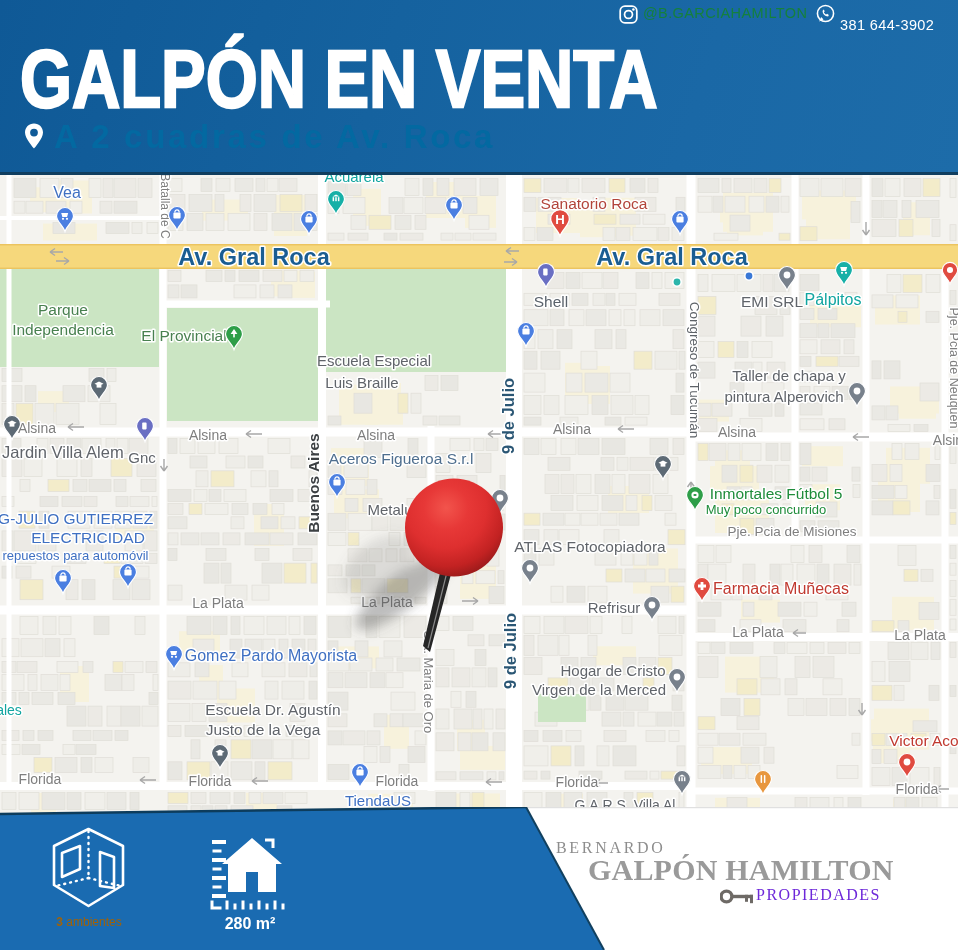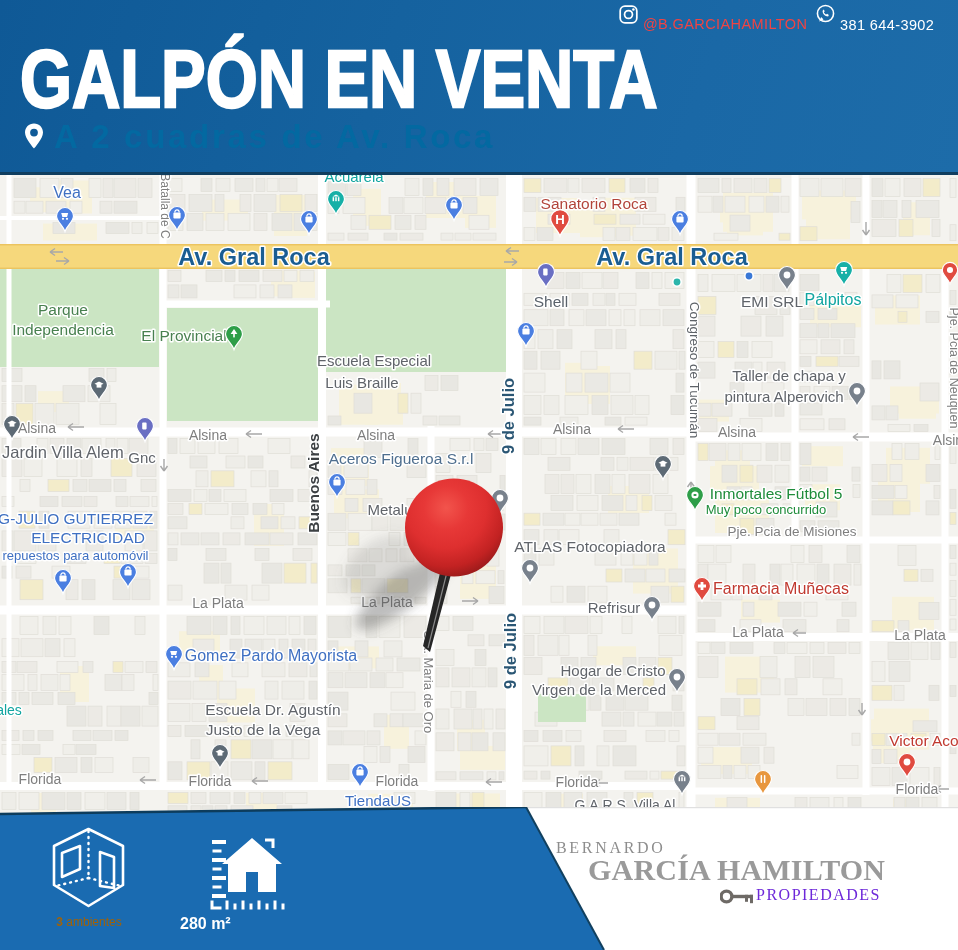--- a/index.html
+++ b/index.html
@@ -1350,21 +1350,21 @@
   background:linear-gradient(108deg,#0f5996 0%,#15629f 40%,#1a68a6 72%,#1d6ca9 100%);"></div>
 
 <div class="abs" style="left:0;top:172px;width:958px;height:3px;background:#103e5f;"></div>
 
 <svg class="abs" style="left:619px;top:5px" width="19" height="19" viewBox="0 0 24 24">
   <rect x="1.5" y="1.5" width="21" height="21" rx="6" fill="none" stroke="#fff" stroke-width="2.2"></rect>
   <circle cx="12" cy="12" r="5" fill="none" stroke="#fff" stroke-width="2.2"></circle>
   <circle cx="18.2" cy="5.8" r="1.6" fill="#fff"></circle>
 </svg>
 
-<div class="abs" style="left:643px;top:16px;width:170px;color:#ef4444;font-size:14.5px;letter-spacing:0.4px;">@B.GARCIAHAMILTON</div>
+<div class="abs" style="left:643px;top:5px;width:170px;color:#15803d;font-size:14.5px;letter-spacing:0.4px;">@B.GARCIAHAMILTON</div>
 
 <svg class="abs" style="left:816px;top:4px" width="19" height="19" viewBox="0 0 24 24">
   <circle cx="12" cy="12" r="10.2" fill="none" stroke="#fff" stroke-width="2"></circle>
   <path d="M4 22 L6.5 16.5 L9.5 19.5 Z" fill="#fff"></path>
   <path d="M8.3 8.6 c 0 4 3 7 7 7.2 l 0.9 -2 -2.2 -1.4 -1.2 1 c -1.2 -0.7 -2.3 -1.8 -2.8 -3 l 1 -1.1 -1.2 -2.2 z" fill="#fff"></path>
 </svg>
 
 <div class="abs" style="left:840px;top:4px;color:#fff;font-size:14.5px;letter-spacing:0.4px;margin-top:13px;">381 644-3902</div>
 
 <div class="abs" style="left:20px;top:38px;font-size:82px;font-weight:bold;color:#fff;
@@ -1421,25 +1421,25 @@
     <path d="M30 75 v3" stroke-width="3"></path>
     <path d="M38 72 v6" stroke-width="3"></path>
     <path d="M46 75 v3" stroke-width="3"></path>
     <path d="M54 72 v6" stroke-width="3"></path>
     <path d="M62 75 v3" stroke-width="3"></path>
     <path d="M70 72 v6" stroke-width="3"></path>
     <path d="M78 75 v3" stroke-width="3"></path>
   </g>
 </svg>
 
-<div class="abs" style="left:180px;top:915px;width:140px;color:#fff;font-size:16px;font-weight:bold;">280 m²</div>
+<div class="abs" style="left:180px;top:915px;width:140px;text-align:center;color:#fff;font-size:16px;font-weight:bold;">280 m²</div>
 
 <div class="abs" style="left:556px;top:839px;font-family:'Liberation Serif',serif;font-size:16px;letter-spacing:2.7px;color:#8d8d8d;">BERNARDO</div>
 
-<div class="abs" style="left:588px;top:853px;font-family:'Liberation Serif',serif;font-size:30px;font-weight:bold;letter-spacing:0.2px;color:#9a9a9a;white-space:nowrap;">GARCÍA HAMILTON</div>
+<div class="abs" style="left:588px;top:853px;font-family:'Liberation Serif',serif;font-size:30px;font-weight:bold;letter-spacing:0.2px;color:#9a9a9a;white-space:nowrap;">GALPÓN HAMILTON</div>
 
 <svg class="abs" style="left:720px;top:888px" width="34" height="17" viewBox="0 0 34 17">
   <circle cx="6.5" cy="8.5" r="5.4" fill="none" stroke="#6e6a66" stroke-width="3.4"></circle>
   <rect x="11" y="6.8" width="22" height="3.4" fill="#6e6a66"></rect>
   <rect x="25" y="6.8" width="3" height="7" fill="#6e6a66"></rect>
   <rect x="30" y="6.8" width="3" height="8.4" fill="#6e6a66"></rect>
 </svg>
 
 <div class="abs" style="left:756px;top:886px;font-family:'Liberation Serif',serif;font-size:16px;letter-spacing:1.5px;color:#6d28d9;">PROPIEDADES</div>
 </body></html>

